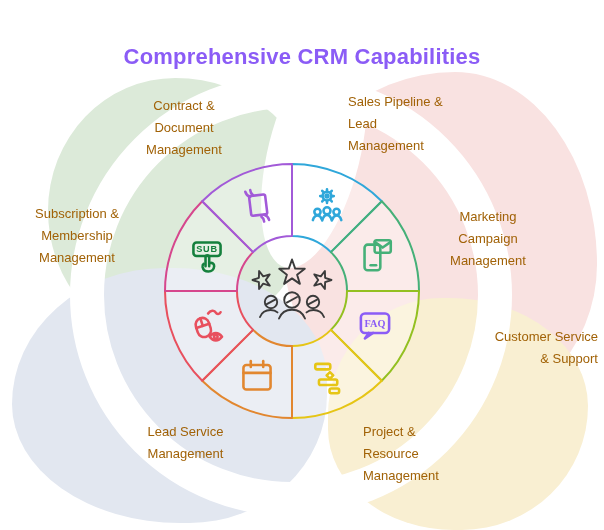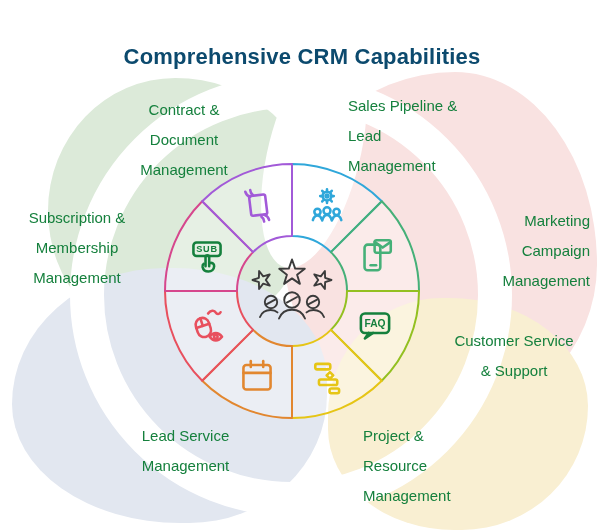--- a/index.html
+++ b/index.html
@@ -13,47 +13,47 @@
   .blob-pink{left:282px;top:72px;width:315px;height:350px;border-radius:55% 45% 50% 50%/48% 55% 45% 52%;}
   .blob-blue{left:12px;top:268px;width:315px;height:255px;border-radius:50% 50% 45% 55%/55% 45% 52% 48%;}
   .blob-yellow{left:328px;top:298px;width:260px;height:232px;border-radius:45% 55% 50% 50%/52% 48% 55% 45%;}
   .swirl-ring{position:absolute;left:70px;top:74px;width:442px;height:442px;border-radius:50%;
     border:34px solid #ffffff;box-sizing:border-box;background:transparent;}
   .swirl-gap{position:absolute;left:268px;top:36px;width:92px;height:235px;background:#ffffff;
     border-radius:50%;transform:rotate(14deg);}
   
   .title{
     position:absolute;left:0;right:0;top:44px;margin:0;text-align:center;
-    font-size:22px;font-weight:700;color:#0c4a6e;letter-spacing:.2px;
+    font-size:22px;font-weight:700;color:#8b5cf6;letter-spacing:.2px;
   }
   
   .wheel{position:absolute;left:162px;top:161px;width:260px;height:260px;}
   
   .seg-icon{position:absolute;width:48px;height:48px;display:flex;align-items:center;justify-content:center;}
   .seg-icon svg{width:44px;height:44px;display:block;}
   .i-sales{left:303px;top:182px;}
   .i-marketing{left:351px;top:232px;}
   .i-customer{left:351px;top:302px;}
   .i-project{left:303px;top:352px;}
   .i-field{left:233px;top:352px;}
   .i-compliance{left:183px;top:302px;}
   .i-subscription{left:183px;top:232px;}
   .i-contract{left:233px;top:182px;}
   
   .center-badge{position:absolute;left:246px;top:250px;width:92px;height:80px;}
   .center-badge svg{width:92px;height:76px;display:block;}
   
   .seg-label{
-    position:absolute;font-size:15px;line-height:30px;color:#15803d;
+    position:absolute;font-size:13px;line-height:22px;color:#a16207;
     white-space:pre-line;
   }
   .l-contract{left:118px;top:95px;width:132px;text-align:center;}
   .l-sales{left:348px;top:91px;width:150px;text-align:left;}
-  .l-marketing{left:430px;top:206px;width:160px;text-align:right;}
-  .l-customer{left:430px;top:326px;width:168px;text-align:center;}
+  .l-marketing{left:408px;top:206px;width:160px;text-align:center;}
+  .l-customer{left:430px;top:326px;width:168px;text-align:right;}
   .l-project{left:347px;top:421px;width:150px;text-align:left;margin-left:16px;}
   .l-field{left:113px;top:421px;width:145px;text-align:center;}
   .l-compliance{left:10px;top:314px;width:142px;text-align:right;}
   .l-subscription{left:6px;top:203px;width:142px;text-align:center;}
 </style>
 </head>
 <body>
 
 <div class="stage">
 
@@ -93,21 +93,21 @@
 
   <div class="seg-icon i-marketing" style="color: rgb(69, 176, 120);">
     <svg viewBox="0 0 24 24" fill="none" stroke="currentColor" stroke-width="1.4" stroke-linecap="round" stroke-linejoin="round">
       <rect x="6.3" y="5.8" width="8.6" height="14" rx="1.7"></rect>
       <path d="M9.6 17h3"></path>
       <rect x="11.8" y="3.4" width="8.8" height="6.8" rx="1"></rect>
       <path d="M11.8 4.3l4.4 3.1 4.4-3.1"></path>
     </svg>
   </div>
 
-  <div class="seg-icon i-customer" style="color: #15803d;">
+  <div class="seg-icon i-customer" style="color: #8b5cf6; font-family: Liberation Serif, serif;">
     <svg viewBox="0 0 24 24" fill="none" stroke="currentColor" stroke-width="1.4" stroke-linecap="round" stroke-linejoin="round">
       <rect x="4.3" y="5.2" width="15.4" height="10.6" rx="2.2"></rect>
       <path d="M8.6 15.8l-2.1 3 4.4-3"></path>
       <text x="12" y="12.4" text-anchor="middle" font-size="5.6" font-weight="bold" fill="currentColor" stroke="none">FAQ</text>
     </svg>
   </div>
 
   <div class="seg-icon i-project" style="color: rgb(230, 197, 21);">
     <svg viewBox="0 0 24 24" fill="none" stroke="currentColor" stroke-width="1.4" stroke-linecap="round" stroke-linejoin="round">
       <rect x="5.6" y="5.4" width="8.2" height="3" rx="1"></rect>

